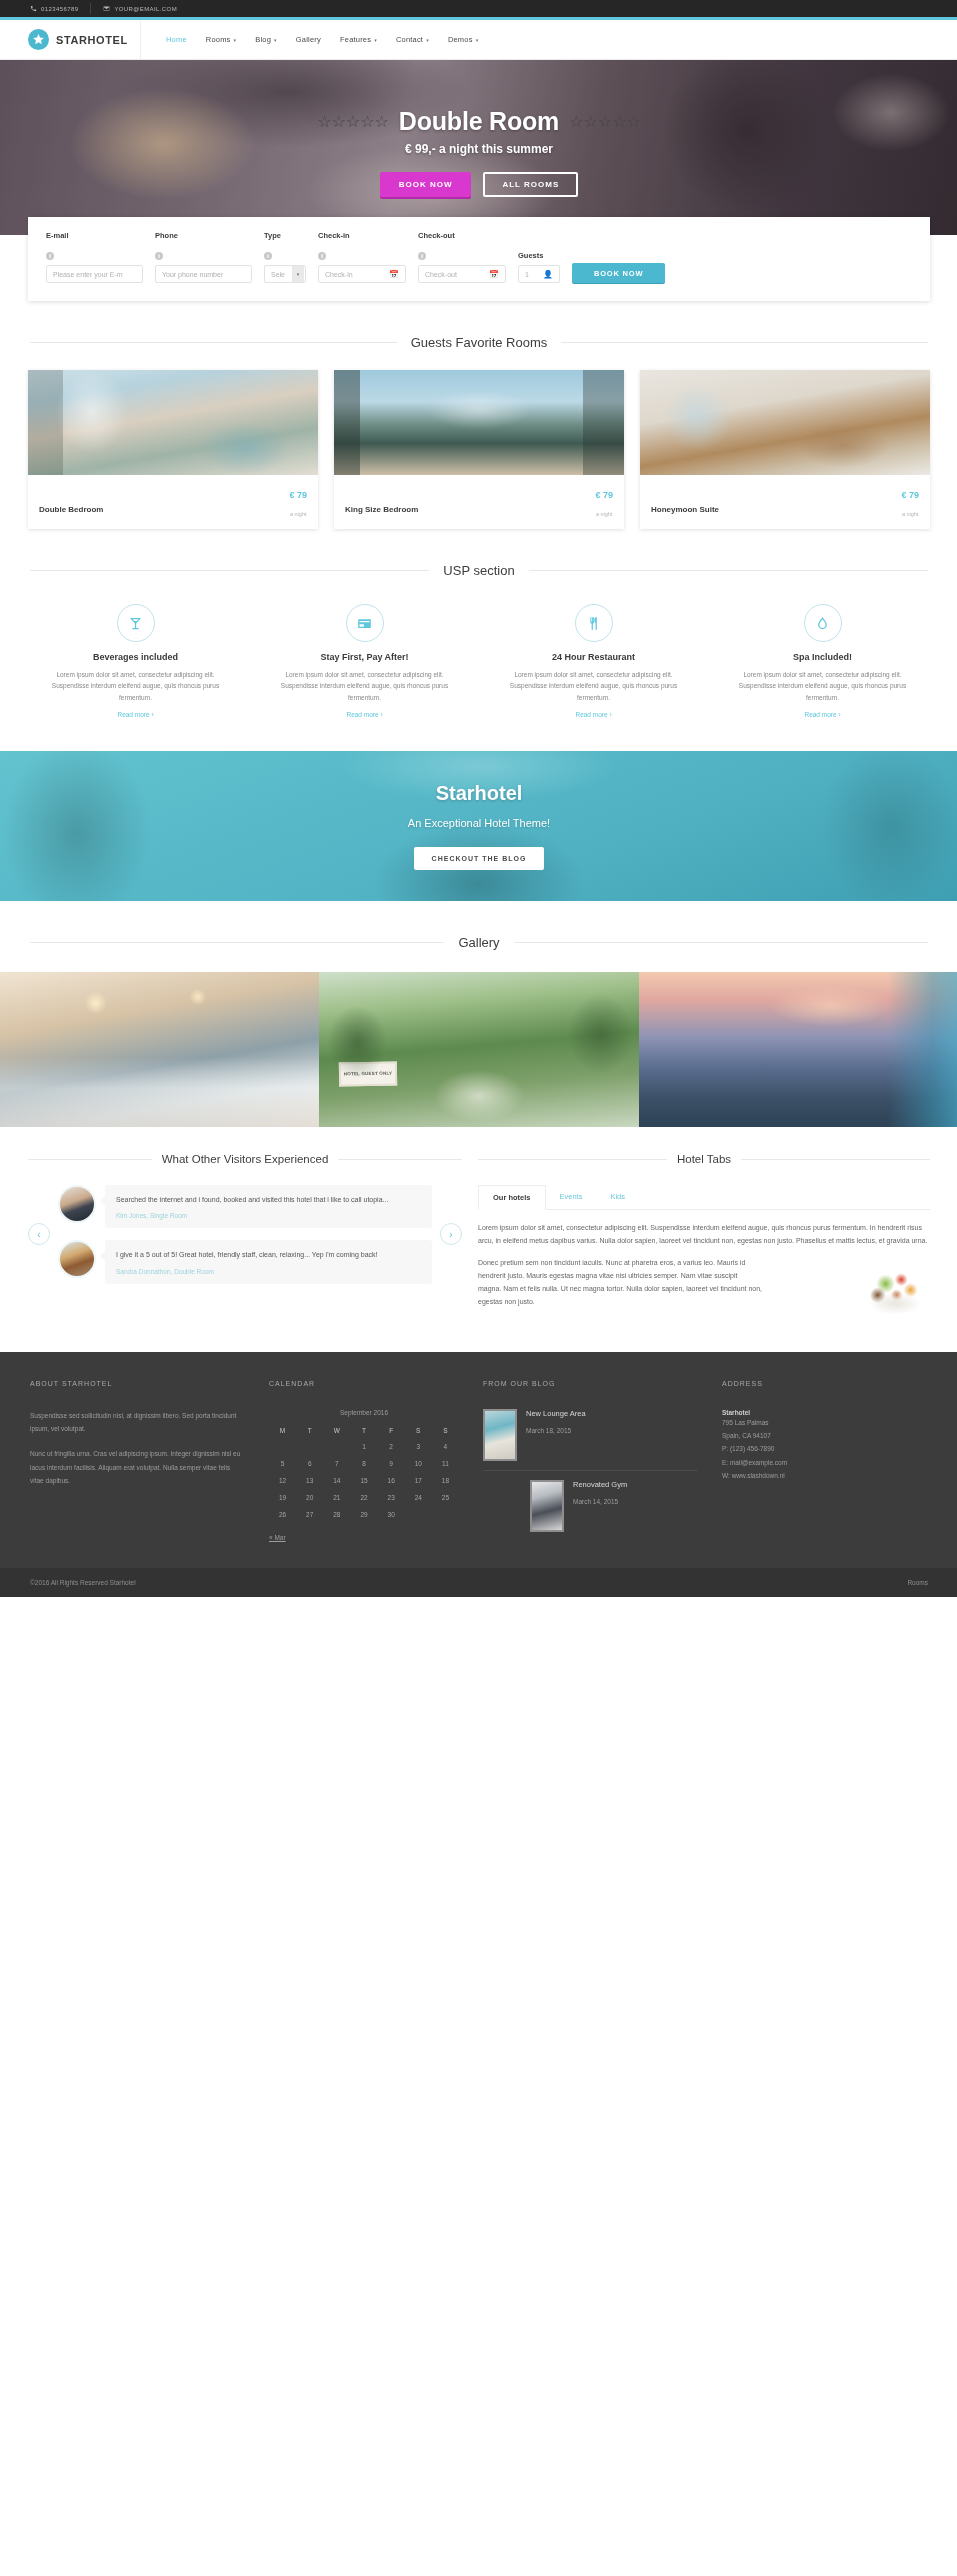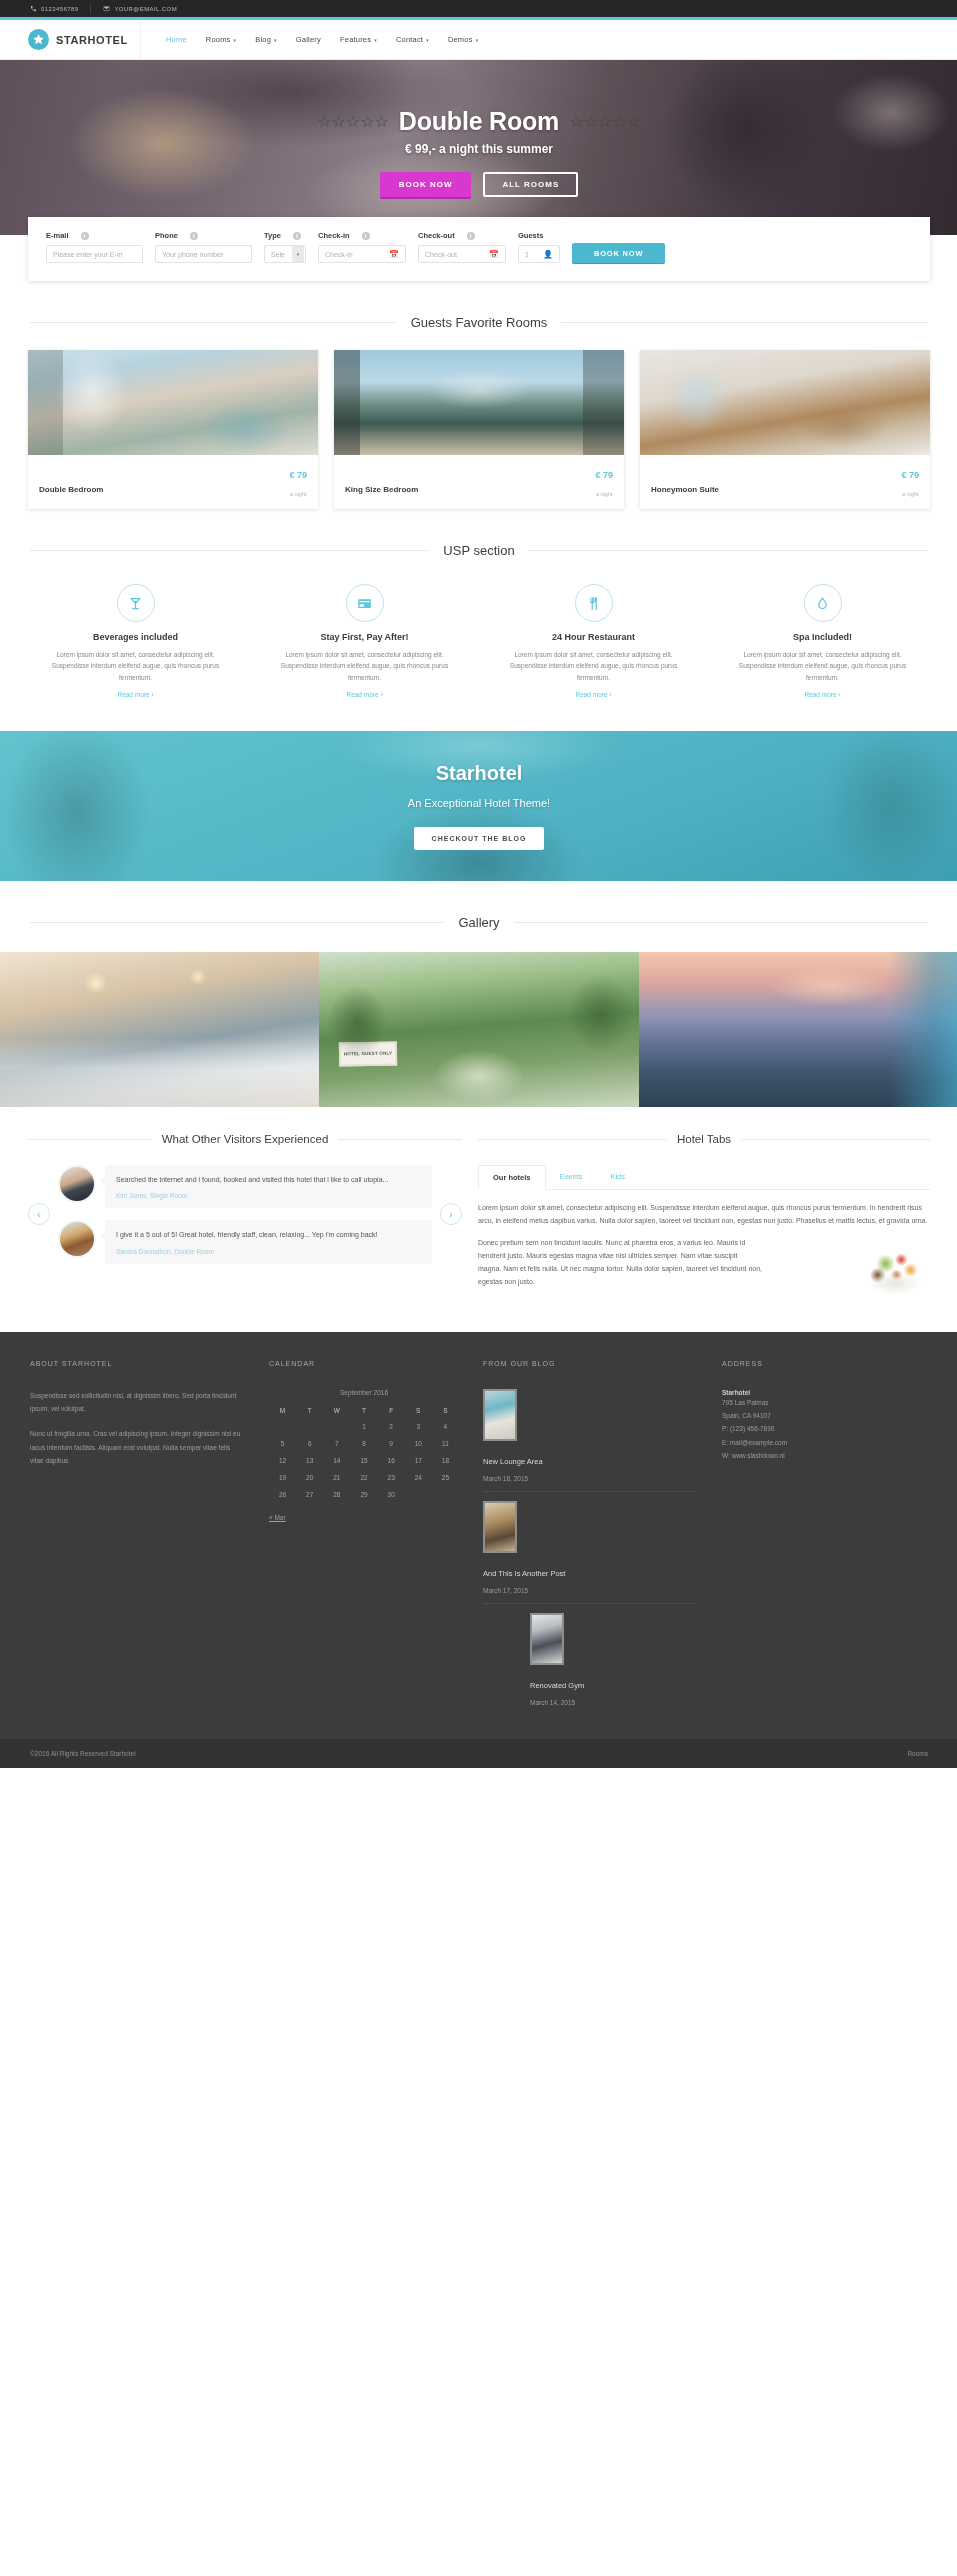--- a/index.html
+++ b/index.html
@@ -41,21 +41,21 @@
   .hero-title-row { display:flex; align-items:center; gap:10px; }
   .stars { display:flex; gap:2px; }
   .hero-title { color:#fff; font-size:25px; font-weight:bold; letter-spacing:-0.2px; text-shadow:0 1px 3px rgba(0,0,0,.35); }
   .hero-sub { color:#fff; font-size:12px; margin-top:6px; font-weight:bold; text-shadow:0 1px 3px rgba(0,0,0,.35); }
   .hero-btns { display:flex; gap:12px; margin-top:16px; }
   .btn-book { background:#d938cf; color:#fff; font-size:8px; font-weight:bold; letter-spacing:1px; padding:7px 19px; border:none; border-radius:2px; box-shadow:0 2px 0 #b32aa8; cursor:pointer; }
   .btn-rooms { background:transparent; color:#fff; font-size:8px; font-weight:bold; letter-spacing:1px; padding:6px 17px; border:2px solid #fff; border-radius:2px; cursor:pointer; }
   
   .bookwrap { position:relative; z-index:5; margin:-18px 28px 0 28px; background:#fff; box-shadow:0 1px 5px rgba(0,0,0,.14); padding:14px 18px 18px 18px; display:flex; align-items:flex-end; gap:12px; }
   .bf { display:flex; flex-direction:column; gap:5px; }
-  .bf-label { font-size:7.5px; font-weight:bold; color:#3c3c3c; display:flex; align-items:flex-end; gap:12px; }
+  .bf-label { font-size:7.5px; font-weight:bold; color:#3c3c3c; display:flex; align-items:flex-start; gap:12px;flex-direction:column; }
   .info-i { width:8px; height:8px; border-radius:50%; background:#c9c9c9; color:#fff; font-size:6px; line-height:8px; text-align:center; font-weight:bold; font-family:"Liberation Serif",serif; }
   .bf-input { height:18px; border:1px solid #e2e2e2; border-radius:2px; font-size:7px; color:#b0b0b0; padding:0 6px; display:flex; align-items:center; justify-content:space-between; background:#fff; }
   .w-email { width:97px; } .w-phone { width:97px; } .w-type { width:42px; } .w-date { width:88px; } .w-guests { width:42px; }
   .sel-caret { width:12px; height:16px; background:#e9e9e9; display:flex; align-items:center; justify-content:center; font-size:5px; color:#777; margin-right:-5px; }
   .cal-ic { color:#5ec6dd; font-size:8px; }
   .usr-ic { color:#5ec6dd; font-size:8px; }
   .btn-book2 { height:20px; background:#4cb8cf; color:#fff; border:none; border-radius:2px; font-size:7.5px; font-weight:bold; letter-spacing:0.8px; padding:0 22px; cursor:pointer; box-shadow:0 1px 0 #3a9fb5; }
   
   .sec-title { display:flex; align-items:center; justify-content:center; gap:14px; margin:34px 30px 0 30px; }
   .sec-title .line { flex:1; height:1px; background:#e8e8e8; }
@@ -140,21 +140,21 @@
   .footer { margin-top:34px; background:#3c3c3c; padding:28px 30px 24px 30px; display:flex; gap:24px; }
   .fcol h4 { font-size:7px; color:#a8a8a8; letter-spacing:1px; font-weight:normal; margin-bottom:22px; }
   .fcol p, .fcol li, .fcol a { font-size:6.5px; color:#9d9d9d; line-height:2.05; }
   .fc-about { width:215px; } .fc-cal { width:190px; } .fc-blog { width:215px; } .fc-addr { flex:1; }
   .fcol p + p { margin-top:12px; }
   .cal-month { text-align:center; font-size:6.5px; color:#9d9d9d; margin-bottom:7px; }
   table.cal { width:100%; border-collapse:collapse; }
   table.cal th { font-size:6.5px; color:#c8c8c8; font-weight:normal; padding:4px 0; text-align:center; }
   table.cal td { font-size:6.5px; color:#a5a5a5; padding:5px 0; text-align:center; }
   .cal-prev { display:inline-block; margin-top:8px; font-size:6.5px; color:#a5a5a5; text-decoration:underline; }
-  .bp { display:flex; gap:16px; padding:9px 0; border-bottom:1px solid #4b4b4b;flex-direction:column; }
+  .bp { display:flex; gap:9px; padding:9px 0; border-bottom:1px solid #4b4b4b; }
   .bp:first-of-type { padding-top:0; }
   .bp:last-of-type { border-bottom:none;margin-left:47px; }
   .bp-img { width:34px; height:52px; flex:none; border:2px solid #8e8e8e; }
   .bi1 { background:linear-gradient(165deg,#bcd6da 0%,#6fb6c6 35%,#e7e4dc 62%,#cfcac0 100%); }
   .bi2 { background:linear-gradient(165deg,#d9cbb0 0%,#a98b5e 40%,#5a4a35 70%,#c4b393 100%); }
   .bi3 { background:linear-gradient(165deg,#e7e7e7 0%,#b7bcc2 30%,#4a4f57 60%,#d8d8d8 100%); }
   .bp-t { font-size:7.5px; color:#d8d8d8; }
   .bp-d { font-size:6.5px; color:#9d9d9d; margin-top:9px; }
   .addr-name { font-size:6.5px; color:#d0d0d0; font-weight:bold; }
   .bottom { background:#333333; padding:11px 30px; display:flex; align-items:center; justify-content:space-between; }
@@ -515,27 +515,20 @@
   <div class="fcol fc-blog">
     <h4>FROM OUR BLOG</h4>
     <div class="bp">
       <div class="bp-img bi1"></div>
       <div>
         <div class="bp-t">New Lounge Area</div>
         <div class="bp-d">March 18, 2015</div>
       </div>
     </div>
     <div class="bp">
-      <div class="bp-img bi2"></div>
-      <div>
-        <div class="bp-t">And This Is Another Post</div>
-        <div class="bp-d">March 17, 2015</div>
-      </div>
-    </div>
-    <div class="bp">
       <div class="bp-img bi3"></div>
       <div>
         <div class="bp-t">Renovated Gym</div>
         <div class="bp-d">March 14, 2015</div>
       </div>
     </div>
   </div>
   <div class="fcol fc-addr">
     <h4>ADDRESS</h4>
     <div class="addr-name">Starhotel</div>

